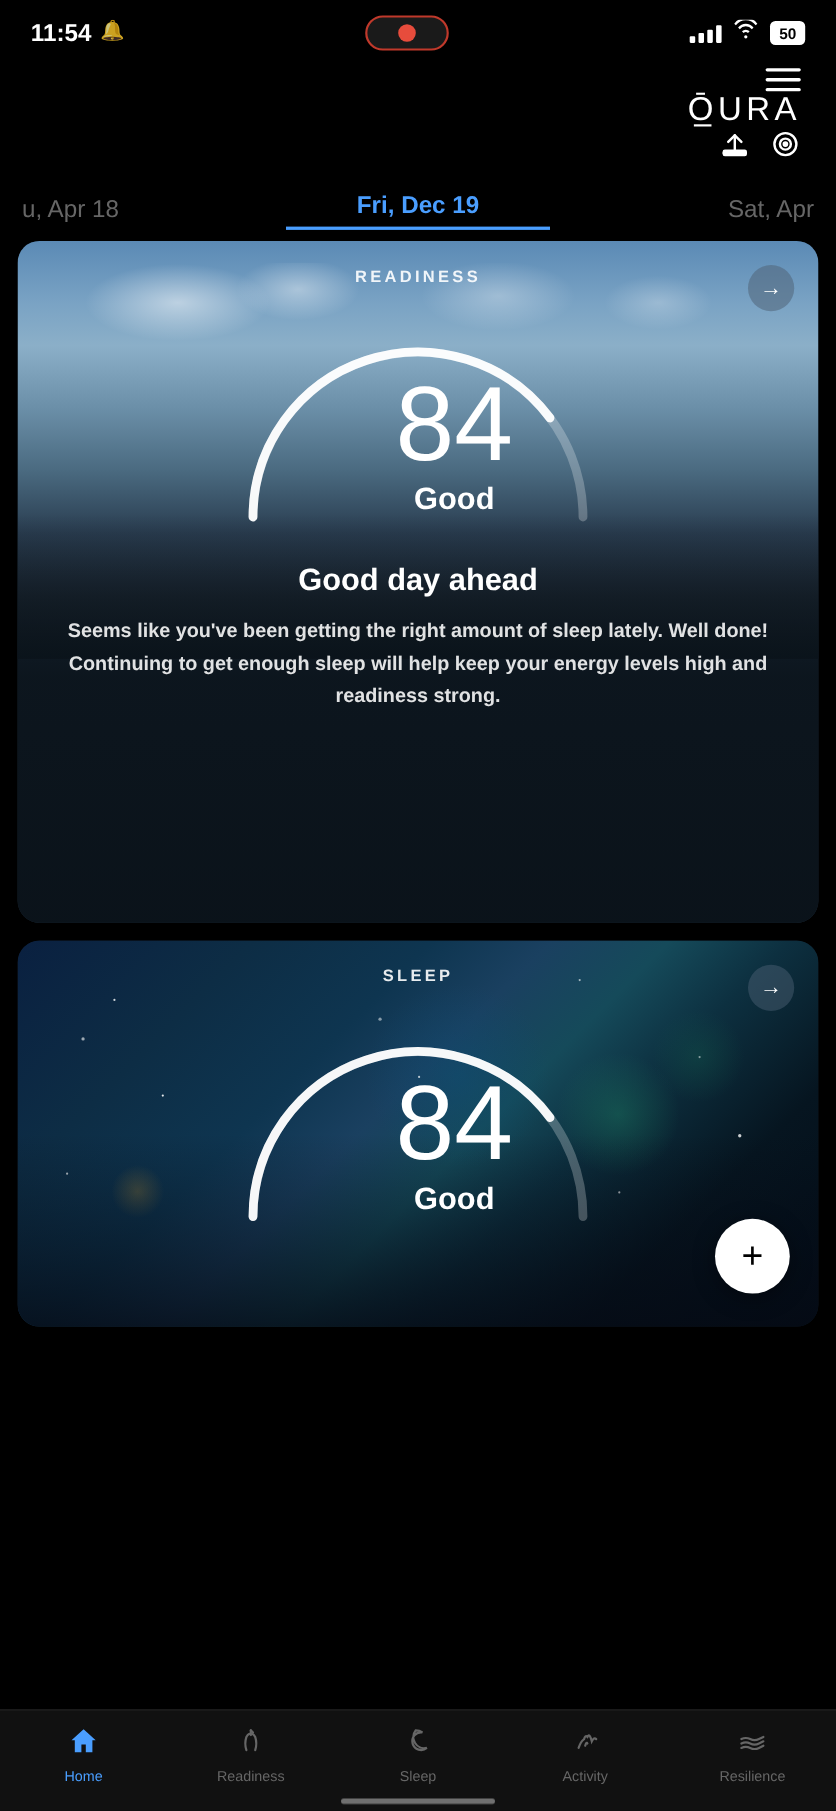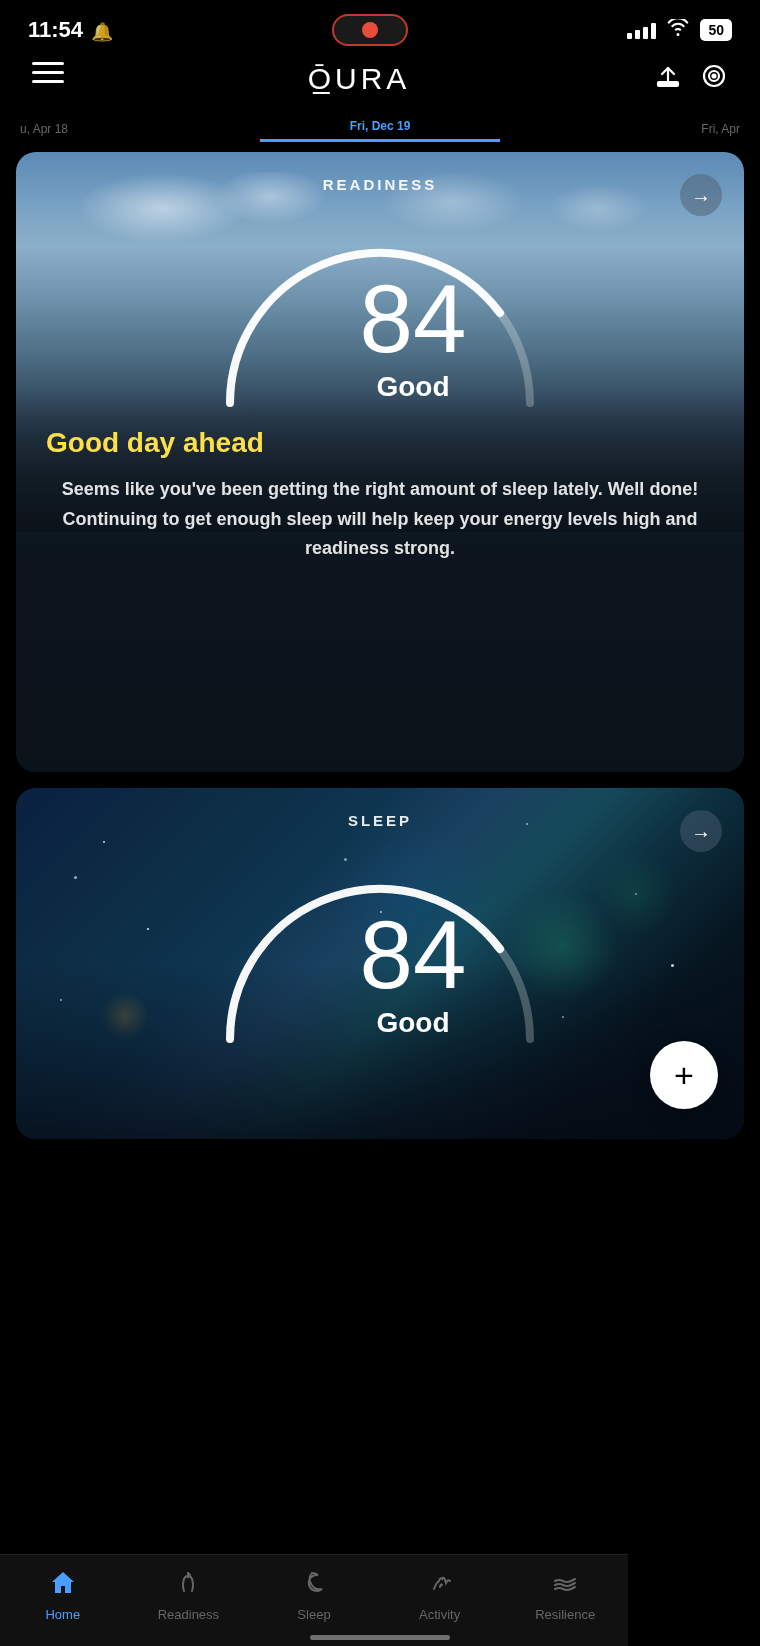--- a/index.html
+++ b/index.html
@@ -20,21 +20,21 @@
       align-items: center;
       justify-content: space-between;
       padding: 14px 28px 8px;
       height: 54px;
     }
     .status-time {
       font-size: 22px;
       font-weight: 600;
       color: #fff;
       display: flex;
-      align-items: flex-end;
+      align-items: flex-start;
       gap: 8px;
     }
     .status-time .bell-icon {
       font-size: 18px;
       opacity: 0.8;
     }
     .status-center {
       display: flex;
       align-items: center;
     }
@@ -82,23 +82,24 @@
       color: #000;
       border-radius: 5px;
       padding: 3px 8px;
       font-size: 14px;
       font-weight: 700;
     }
 
     
     .header {
       display: flex;
-      align-items: flex-start;
+      align-items: flex-end;
       justify-content: space-between;
       padding: 8px 32px 12px;
+      flex-direction: column;
     }
     .hamburger-icon {
       display: flex;
       flex-direction: column;
       gap: 6px;
       cursor: pointer;
     }
     .hamburger-icon span {
       display: block;
       width: 32px;
@@ -142,21 +143,21 @@
     .date-nav {
       display: flex;
       align-items: center;
       justify-content: space-between;
       padding: 6px 0 10px;
       position: relative;
     }
     .date-nav-item {
       flex: 1;
       text-align: center;
-      font-size: 12px;
+      font-size: 22px;
       color: #666;
       padding: 4px 0;
       cursor: pointer;
     }
     .date-nav-item.active {
       color: #4a9eff;
       font-weight: 600;
       border-bottom: 3px solid #4a9eff;
       padding-bottom: 6px;
     }
@@ -295,25 +296,25 @@
     }
 
     .gauge-label {
       font-size: 28px;
       color: #fff;
       font-weight: 700;
       margin-top: 4px;
     }
 
     .card-headline {
-      text-align: left;
+      text-align: center;
       font-size: 28px;
       font-weight: 700;
-      color: #fde047;
-      margin: 4px 0 16px;
+      color: #ffffff;
+      margin: 21px 0 16px;
     }
 
     .card-description {
       text-align: center;
       font-size: 18px;
       line-height: 1.65;
       color: rgba(255,255,255,0.88);
       font-weight: 700;
     }
 
@@ -386,21 +387,21 @@
       z-index: 3;
       font-weight: 300;
       box-shadow: 0 4px 20px rgba(0,0,0,0.4);
     }
 
     
     .tab-bar {
       position: fixed;
       bottom: 0;
       left: 0;
-      width: 628px;
+      width: 760px;
       background: #111;
       border-top: 1px solid #222;
       display: flex;
       align-items: center;
       padding: 14px 0 24px;
     }
 
     .tab-item {
       flex: 1;
       display: flex;
@@ -490,21 +491,21 @@
         <circle cx="14" cy="14" r="5"></circle>
         <circle cx="14" cy="14" r="1.5" fill="white"></circle>
       </svg>
     </span>
   </div>
 </div>
 
 <div class="date-nav">
   <div class="date-nav-item partial">u, Apr 18</div>
   <div class="date-nav-item active">Fri, Dec 19</div>
-  <div class="date-nav-item partial-right">Fri, Apr</div>
+  <div class="date-nav-item partial-right">Sat, Apr</div>
 </div>
 
 <div class="cards-container">
 
   <div class="card readiness-card">
     <div class="readiness-bg"></div>
     <div class="card-overlay"></div>
 
     <button class="arrow-btn">
       <span>→</span>

